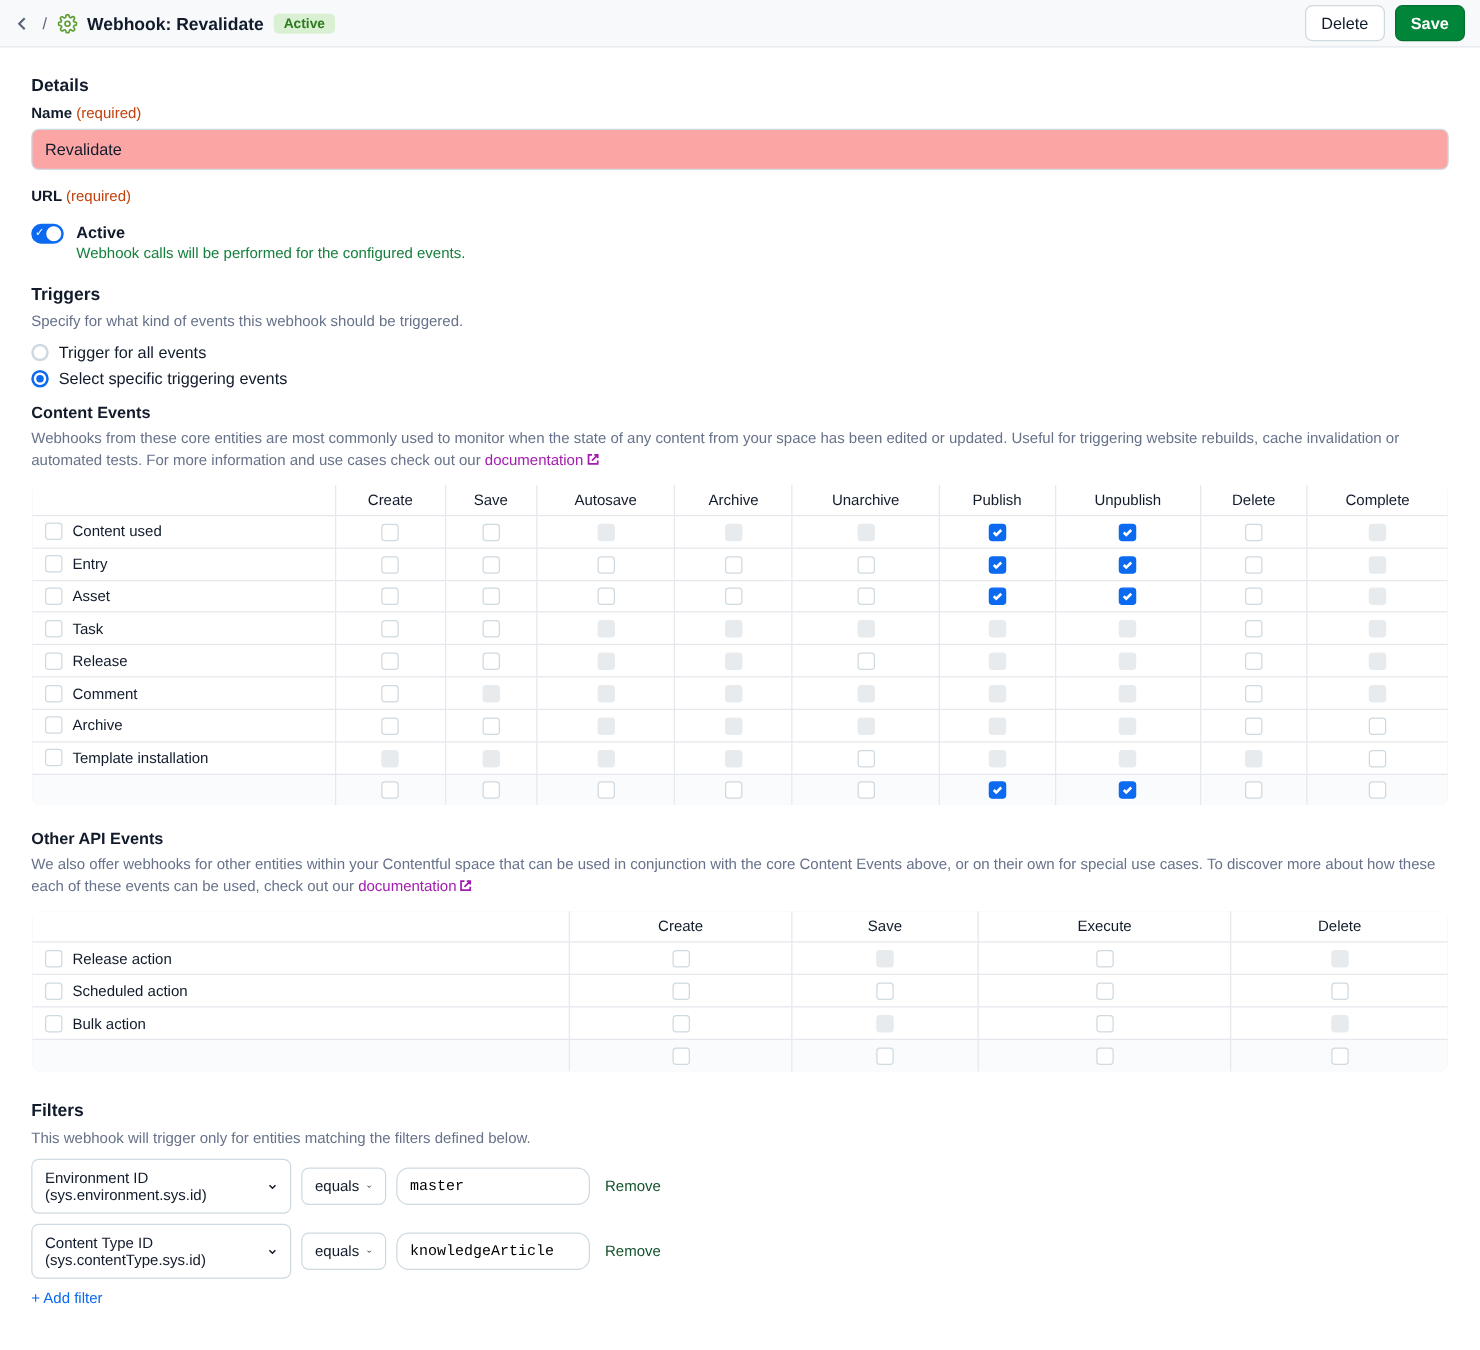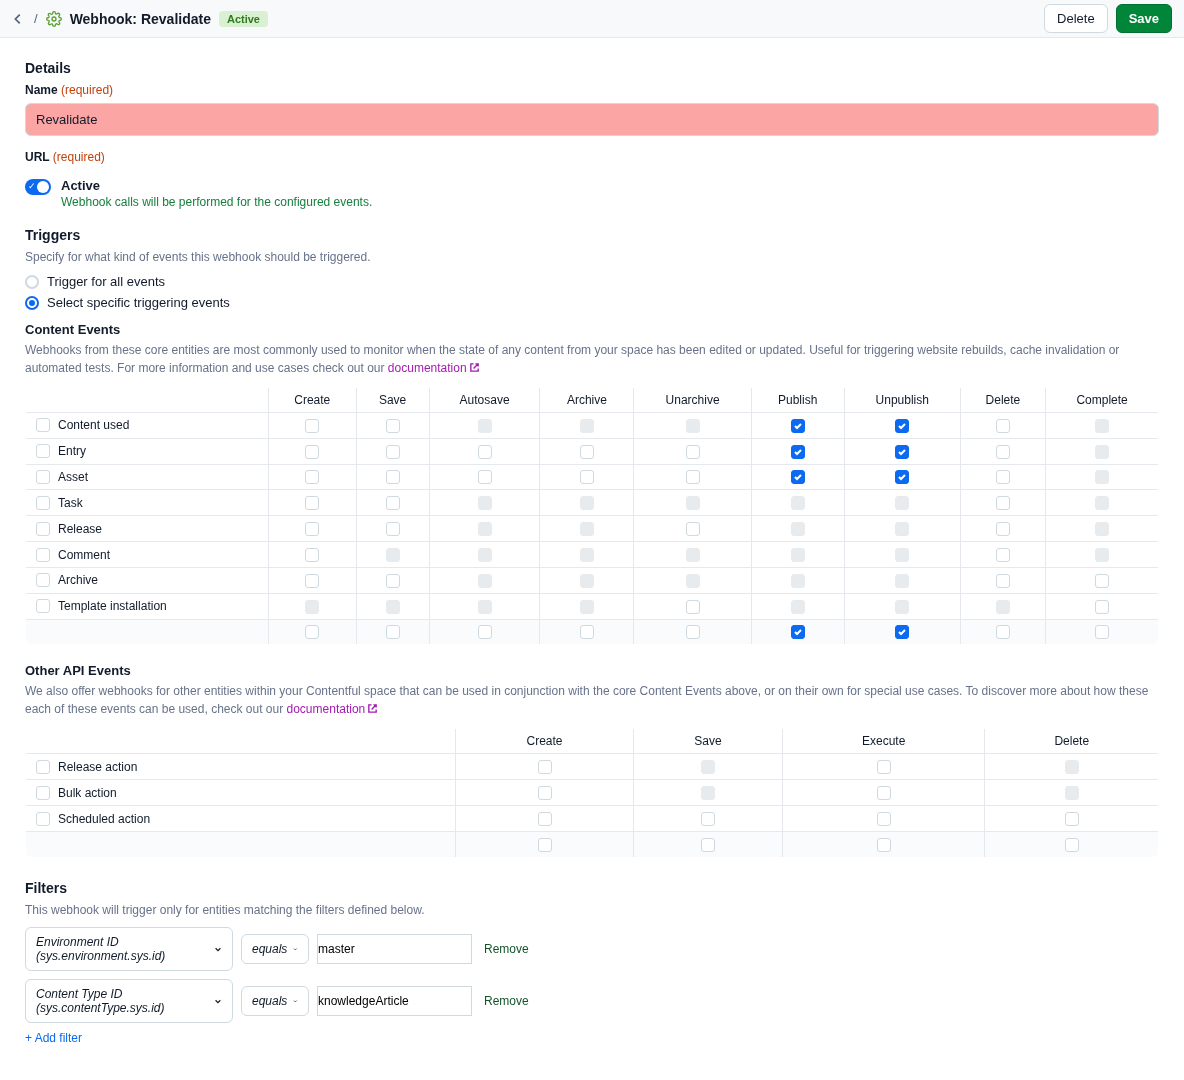--- a/index.html
+++ b/index.html
@@ -47,24 +47,24 @@
 .tbl td:first-child { width: 243px; }
 .tbl2 td:first-child { width: 430px; }
 .hatch { background: repeating-linear-gradient(135deg, #f7f9fa 0, #f7f9fa 6px, #fff 6px, #fff 12px); }
 .hatch-row td { background: #fafbfc; }
 .cb { width: 14px; height: 14px; border: 1px solid #cfd9e0; border-radius: 3px; display: inline-flex; align-items: center; justify-content: center; cursor: pointer; background: #fff; vertical-align: middle; }
 .cb.checked { background: #0b6af0; border-color: #0b6af0; color: #fff; }
 .cb.disabled { background: #e7ebee; border-color: #e7ebee; cursor: not-allowed; }
 .cb svg { width: 10px; height: 10px; }
 .row-label { display: flex; align-items: center; gap: 8px; }
 .filter-row { display: flex; gap: 8px; align-items: center; margin-bottom: 8px; }
-.filter-select { display: flex; align-items: center; justify-content: space-between; gap: 6px; padding: 7px 10px; border: 1px solid #cfd9e0; border-radius: 6px; background: #fff; font-size: 12px; cursor: pointer; font-style: italic; }
+.filter-select { display: flex; align-items: center; justify-content: space-between; gap: 6px; padding: 7px 10px; border: 1px solid #cfd9e0; border-radius: 6px; background: #fff; font-size: 12px; cursor: pointer; }
 .filter-select.w1 { width: 208px; }
 .filter-select.w2 { width: 68px; }
-.filter-input { width: 155px; padding: 7px 0; border: 1px solid #cfd9e0; border-radius: 0; font-size: 12px; }
+.filter-input { width: 155px; padding: 7px 10px; border: 1px solid #cfd9e0; border-radius: 10px; font-size: 12px; font-family: Liberation Mono, monospace; }
 .remove-link { color: #14532d; font-size: 12px; cursor: pointer; margin-left: 4px; }
 .add-filter { color: #0b6af0; font-size: 12px; cursor: pointer; font-weight: 500; }
 </style>
 </head>
 <body>
 
 <div class="topbar">
   <div class="topbar-left">
     <span class="back-arrow">
       <svg viewBox="0 0 16 16" width="14" height="14" fill="none" stroke="currentColor" stroke-width="2">
@@ -354,39 +354,39 @@
           </td>
           <td><span class="cb"></span></td>
           <td><span class="cb disabled"></span></td>
           <td><span class="cb"></span></td>
           <td><span class="cb disabled"></span></td>
         </tr>
         <tr>
           <td>
             <span class="row-label">
               <span class="cb"></span>
+              <span>Scheduled action</span>
+            </span>
+          </td>
+          <td><span class="cb"></span></td>
+          <td><span class="cb"></span></td>
+          <td><span class="cb"></span></td>
+          <td><span class="cb"></span></td>
+        </tr>
+        <tr>
+          <td>
+            <span class="row-label">
+              <span class="cb"></span>
               <span>Bulk action</span>
             </span>
           </td>
           <td><span class="cb"></span></td>
           <td><span class="cb disabled"></span></td>
           <td><span class="cb"></span></td>
           <td><span class="cb disabled"></span></td>
-        </tr>
-        <tr>
-          <td>
-            <span class="row-label">
-              <span class="cb"></span>
-              <span>Scheduled action</span>
-            </span>
-          </td>
-          <td><span class="cb"></span></td>
-          <td><span class="cb"></span></td>
-          <td><span class="cb"></span></td>
-          <td><span class="cb"></span></td>
         </tr>
         <tr class="hatch-row">
           <td class="hatch"></td>
           <td><span class="cb"></span></td>
           <td><span class="cb"></span></td>
           <td><span class="cb"></span></td>
           <td><span class="cb"></span></td>
         </tr>
       </tbody>
   </table>

